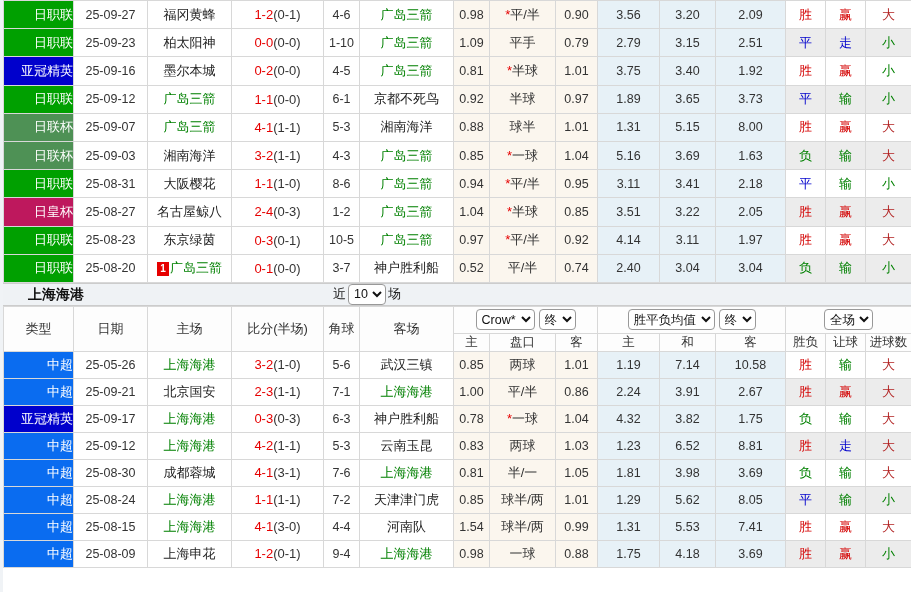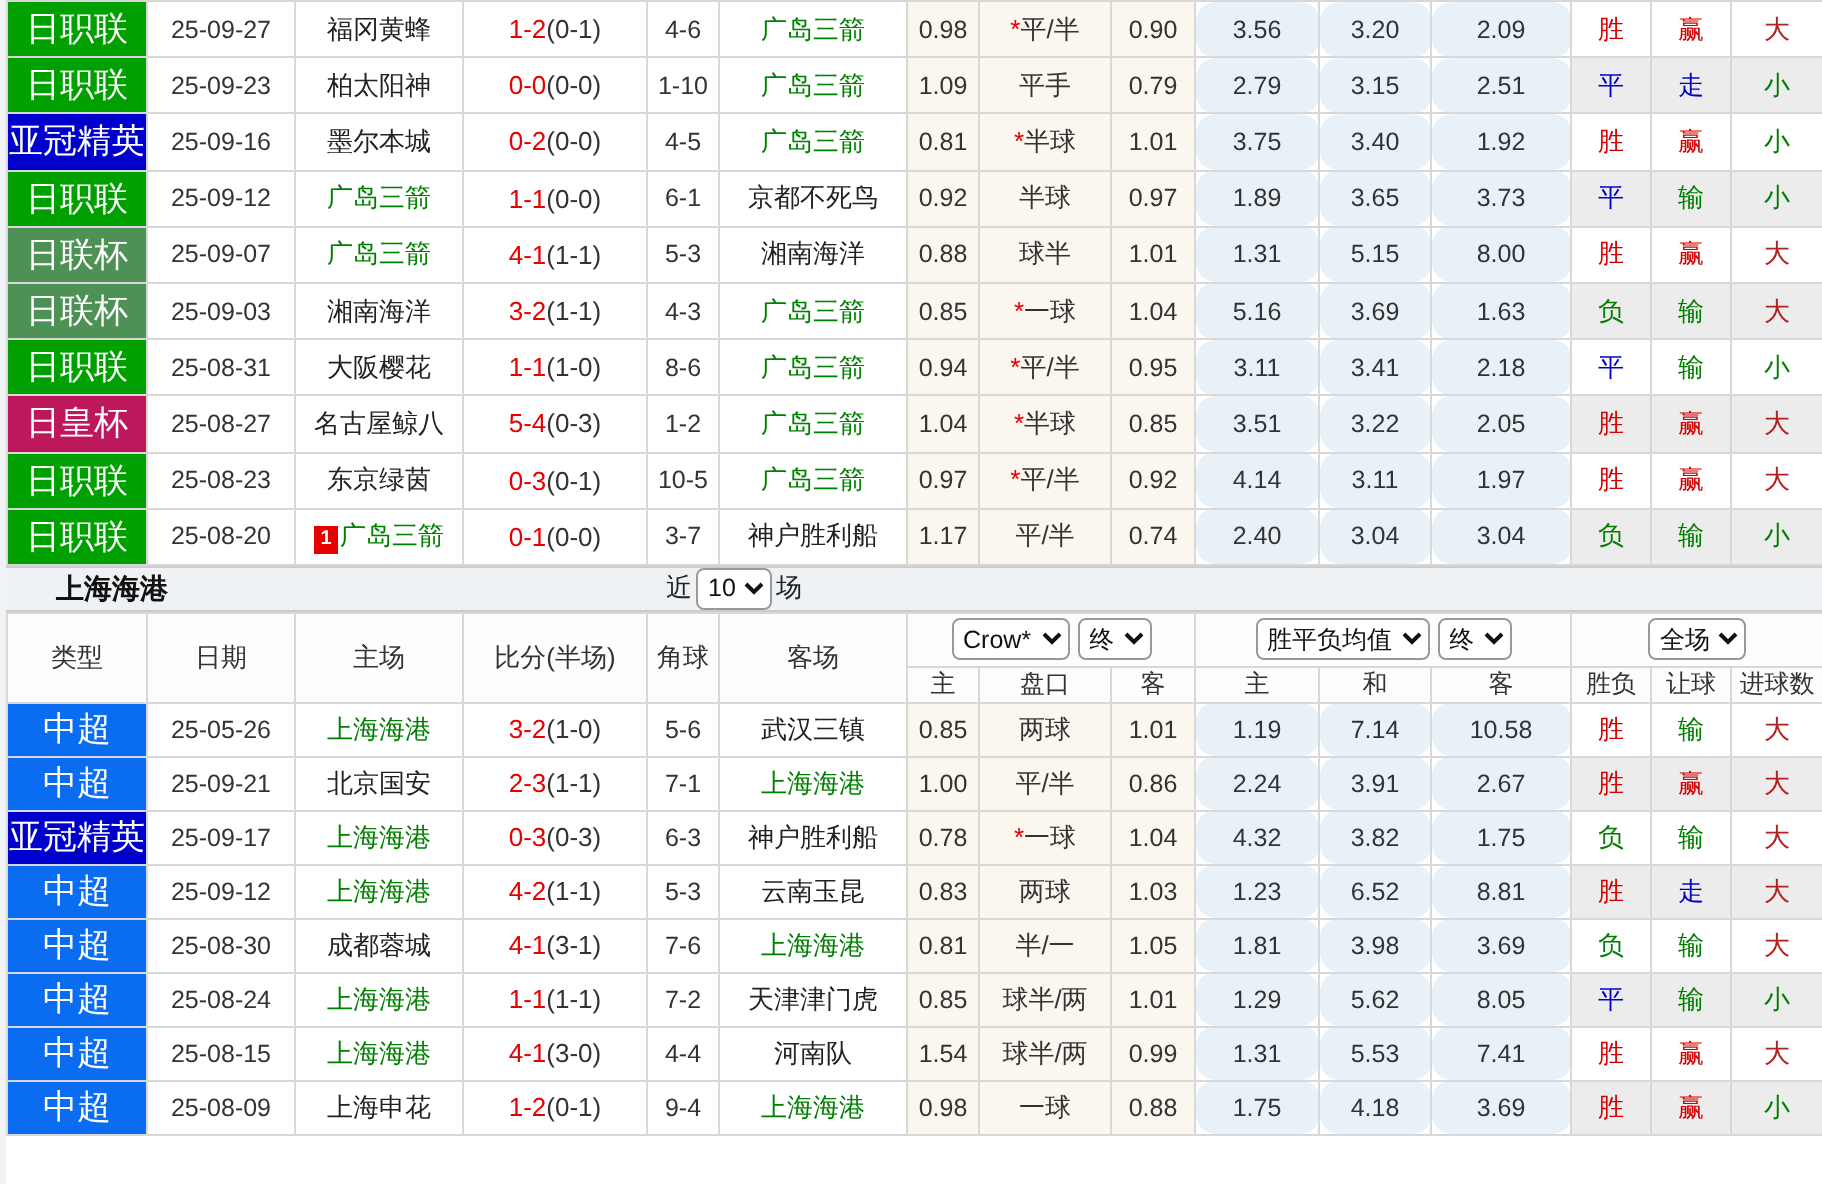--- a/index.html
+++ b/index.html
@@ -3,29 +3,29 @@
 <meta charset="utf-8">
 <style>
   * { box-sizing: border-box; margin: 0; padding: 0; }
   body { background: #fff; font-family: "Liberation Sans", "DejaVu Sans", sans-serif; }
   .wrap { width: 911px; height: 592px; overflow: hidden; background: #fff; border-left: 3px solid #f0f3f6; }
   table { border-collapse: collapse; table-layout: fixed; width: 908px; }
   td, th { border: 1px solid #d8d8d8; text-align: center; vertical-align: middle;
            font-size: 12.5px; color: #333; font-weight: normal; overflow: hidden; white-space: nowrap; }
   .t-top tr { height: 28.2px; }
   .t-bot tbody tr { height: 27px; }
-  .c-league { color: #fff; font-size: 17px; }
+  .c-league { color: #fff; font-size: 13px; text-align: right; }
   .team { font-size: 13px; color: #222; }
   .team.focus { color: #008000; }
   .badge { display: inline-block; background: #e60000; color: #fff; font-size: 10px;
            width: 12px; height: 14px; line-height: 14px; margin-right: 1px; font-weight: bold; }
   .score-main { color: #e60000; font-size: 13px; }
   .score-half { color: #333; font-size: 13px; }
   .asia { background: #fbf6ee; }
-  .euro { background: #e7f1f7; border-radius: 10px; }
+  .euro { background: #e7f1f7; }
   .star { color: #e60000; }
   .hcap { font-size: 13px; }
   .res { font-size: 13px; }
   tr.alt td.resbg { background: #ececec; }
   .summary { height: 26px; line-height: 26px; text-align: center; font-size: 13px; color: #222; }
   .sum-red { color: #e60000; } .sum-blue { color: #0000cc; }
   .secbar { position: relative; height: 23px; background: #eff2f5;
             border-top: 1px solid #ccc; border-bottom: 1px solid #ccc; }
   .sec-title { position: absolute; left: 25px; top: 0; line-height: 21px;
                font-weight: bold; font-size: 14px; color: #111; }
@@ -181,21 +181,21 @@
           <td class="euro">3.41</td>
           <td class="euro">2.18</td>
           <td class="res resbg" style="color: rgb(0, 0, 204);">平</td>
           <td class="res resbg" style="color: rgb(0, 128, 0);">输</td>
           <td class="res resbg" style="color: rgb(0, 128, 0);">小</td>
         </tr>
         <tr class="alt">
           <td class="c-league" style="background: #be185d;">日皇杯</td>
           <td>25-08-27</td>
           <td><span class="team">名古屋鲸八</span></td>
-          <td><span class="score-main">5-4</span><span class="score-half">(0-3)</span></td>
+          <td><span class="score-main">2-4</span><span class="score-half">(0-3)</span></td>
           <td>1-2</td>
           <td><span class="team focus">广岛三箭</span></td>
           <td class="asia">1.04</td>
           <td class="asia hcap"><span class="star">*</span><span>半球</span></td>
           <td class="asia">0.85</td>
           <td class="euro">3.51</td>
           <td class="euro">3.22</td>
           <td class="euro">2.05</td>
           <td class="res resbg" style="color: rgb(212, 0, 0);">胜</td>
           <td class="res resbg" style="color: rgb(212, 0, 0);">赢</td>
@@ -218,21 +218,21 @@
           <td class="res resbg" style="color: rgb(212, 0, 0);">赢</td>
           <td class="res resbg" style="color: rgb(178, 34, 34);">大</td>
         </tr>
         <tr class="alt">
           <td class="c-league" style="background: rgb(0, 160, 0);">日职联</td>
           <td>25-08-20</td>
           <td><span class="badge">1</span><span class="team focus">广岛三箭</span></td>
           <td><span class="score-main">0-1</span><span class="score-half">(0-0)</span></td>
           <td>3-7</td>
           <td><span class="team">神户胜利船</span></td>
-          <td class="asia">1.17</td>
+          <td class="asia">0.52</td>
           <td class="asia hcap"><span>平/半</span></td>
           <td class="asia">0.74</td>
           <td class="euro">2.40</td>
           <td class="euro">3.04</td>
           <td class="euro">3.04</td>
           <td class="res resbg" style="color: rgb(0, 128, 0);">负</td>
           <td class="res resbg" style="color: rgb(0, 128, 0);">输</td>
           <td class="res resbg" style="color: rgb(0, 128, 0);">小</td>
         </tr>
       </tbody>

